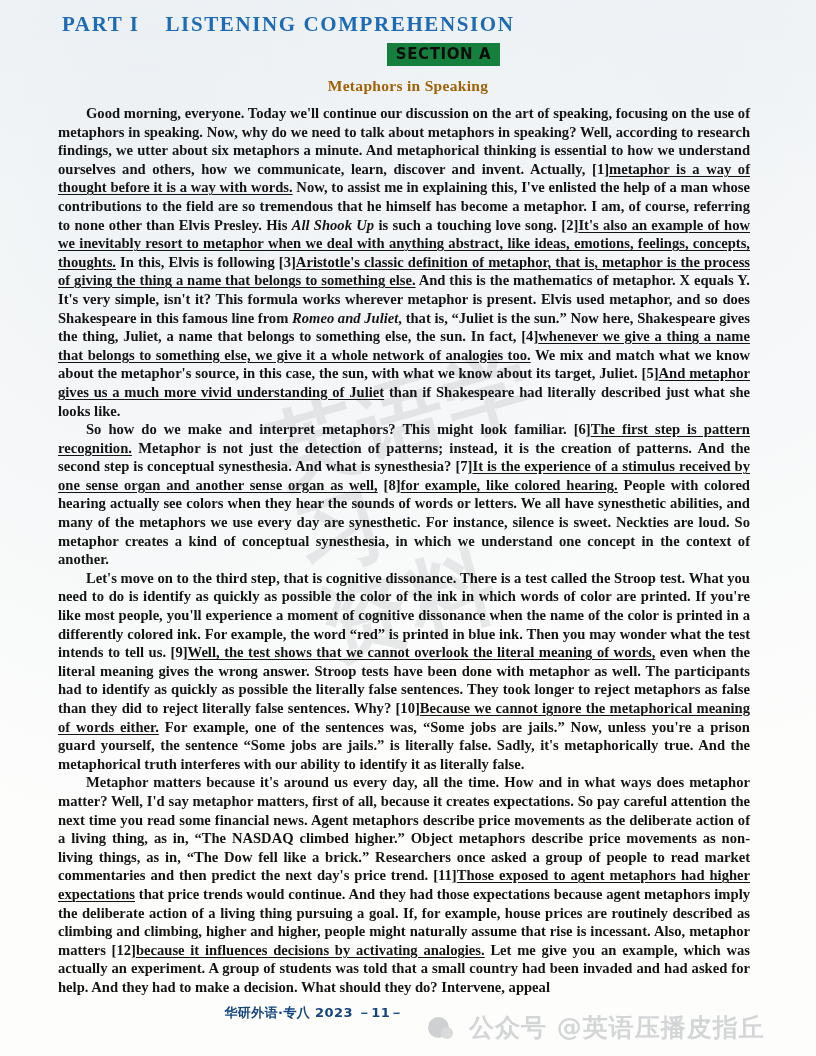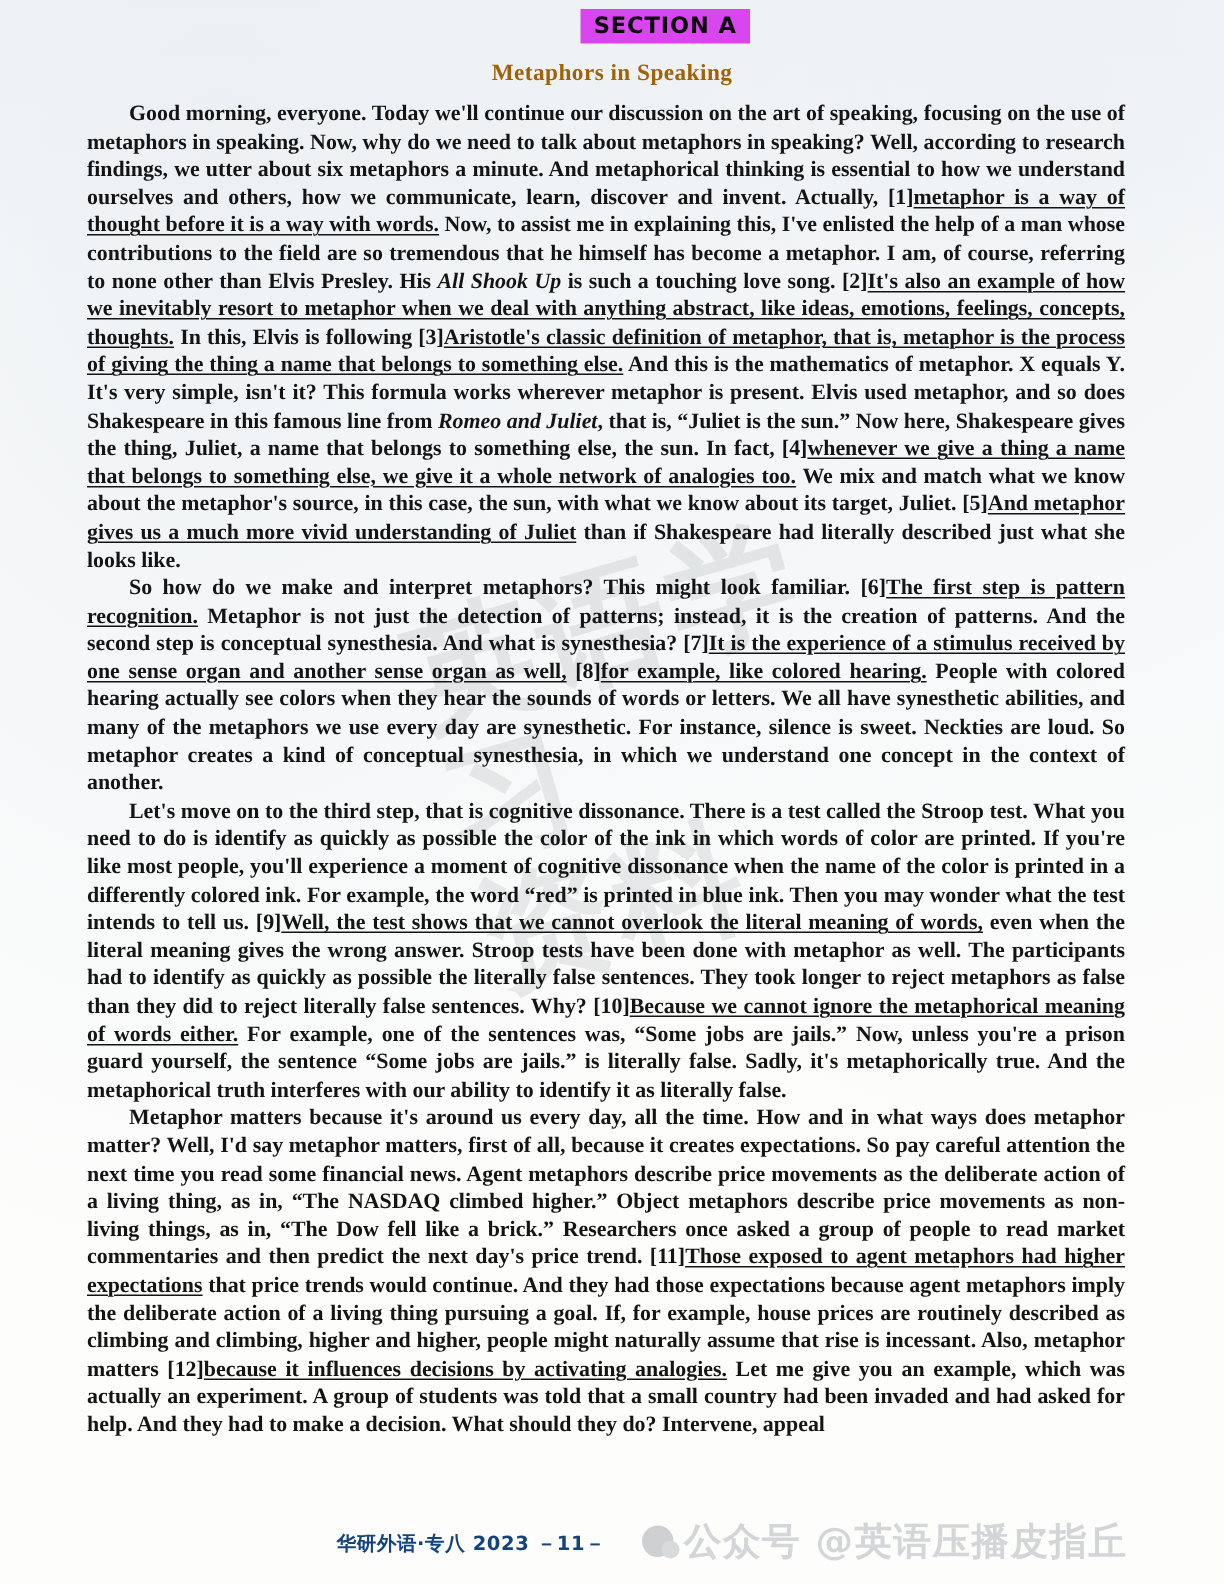--- a/index.html
+++ b/index.html
@@ -86,21 +86,21 @@
 
   .section-row {
     position: relative;
     z-index: 3;
     margin-top: 6px;
     text-align: center;
     padding-left: 60px;
   }
   .section-badge {
     display: inline-block;
-    background: #d946ef;
+    background: #15803d;
     padding: 2px 9px 3px 9px;
     font-family: "DejaVu Sans", "Liberation Sans", sans-serif;
     font-weight: 700;
     font-size: 15px;
     letter-spacing: 0.6px;
     color: #0c0c0c;
     margin-left: 11px;
   }
 
   .sub-title {
@@ -139,21 +139,21 @@
     text-decoration-thickness: 1px;
     text-underline-offset: 2px;
   }
   .para i, .para .it { font-style: italic; }
 
   
   .footer {
     position: absolute;
     left: 0;
     right: 0;
-    bottom: 18px;
+    bottom: 34px;
     z-index: 4;
     text-align: center;
     margin-left: 48px;
   }
   .footer-text {
     display: inline-block;
     font-family: "DejaVu Sans", "Liberation Sans", sans-serif;
     font-size: 13px;
     font-weight: 700;
     color: #13447f;
@@ -161,21 +161,21 @@
     transform: translateX(-118px);
   }
 
   .footer-watermark {
     position: absolute;
     left: 428px;
     bottom: 12px;
     z-index: 5;
     display: flex;
     align-items: center;
-    gap: 7px;
+    gap: 20px;
     opacity: 0.42;
     pointer-events: none;
     text-align: center;
   }
   .wechat-dot {
     width: 21px;
     height: 21px;
     border-radius: 50%;
     background: #8e9499;
     position: relative;
@@ -204,20 +204,23 @@
 <body>
 
 <div class="page">
 
   <div class="paper-tint"></div>
 
   <div class="bg-watermark">英语学习
 资料</div>
 
 
+  <div class="part-line">
+    <span>PART I</span><span class="part-gap"></span><span>LISTENING COMPREHENSION</span>
+  </div>
 
   <div class="section-row">
     <span class="section-badge">SECTION A</span>
   </div>
 
   <div class="sub-title">Metaphors in Speaking</div>
 
   <div class="body-wrap">
 
     <p class="para"><span>Good morning, everyone. Today we'll continue our discussion on the art of speaking, focusing on the use of metaphors in speaking. Now, why do we need to talk about metaphors in speaking? Well, according to research findings, we utter about six metaphors a minute. And metaphorical thinking is essential to how we understand ourselves and others, how we communicate, learn, discover and invent. Actually, [1]</span><span class="ul">metaphor is a way of thought before it is a way with words.</span><span> Now, to assist me in explaining this, I've enlisted the help of a man whose contributions to the field are so tremendous that he himself has become a metaphor. I am, of course, referring to none other than Elvis Presley. His </span><span class="it">All Shook Up</span><span> is such a touching love song. [2]</span><span class="ul">It's also an example of how we inevitably resort to metaphor when we deal with anything abstract, like ideas, emotions, feelings, concepts, thoughts.</span><span> In this, Elvis is following [3]</span><span class="ul">Aristotle's classic definition of metaphor, that is, metaphor is the process of giving the thing a name that belongs to something else.</span><span> And this is the mathematics of metaphor. X equals Y. It's very simple, isn't it? This formula works wherever metaphor is present. Elvis used metaphor, and so does Shakespeare in this famous line from </span><span class="it">Romeo and Juliet</span><span>, that is, “Juliet is the sun.” Now here, Shakespeare gives the thing, Juliet, a name that belongs to something else, the sun. In fact, [4]</span><span class="ul">whenever we give a thing a name that belongs to something else, we give it a whole network of analogies too.</span><span> We mix and match what we know about the metaphor's source, in this case, the sun, with what we know about its target, Juliet. [5]</span><span class="ul">And metaphor gives us a much more vivid understanding of Juliet</span><span> than if Shakespeare had literally described just what she looks like.</span></p>

